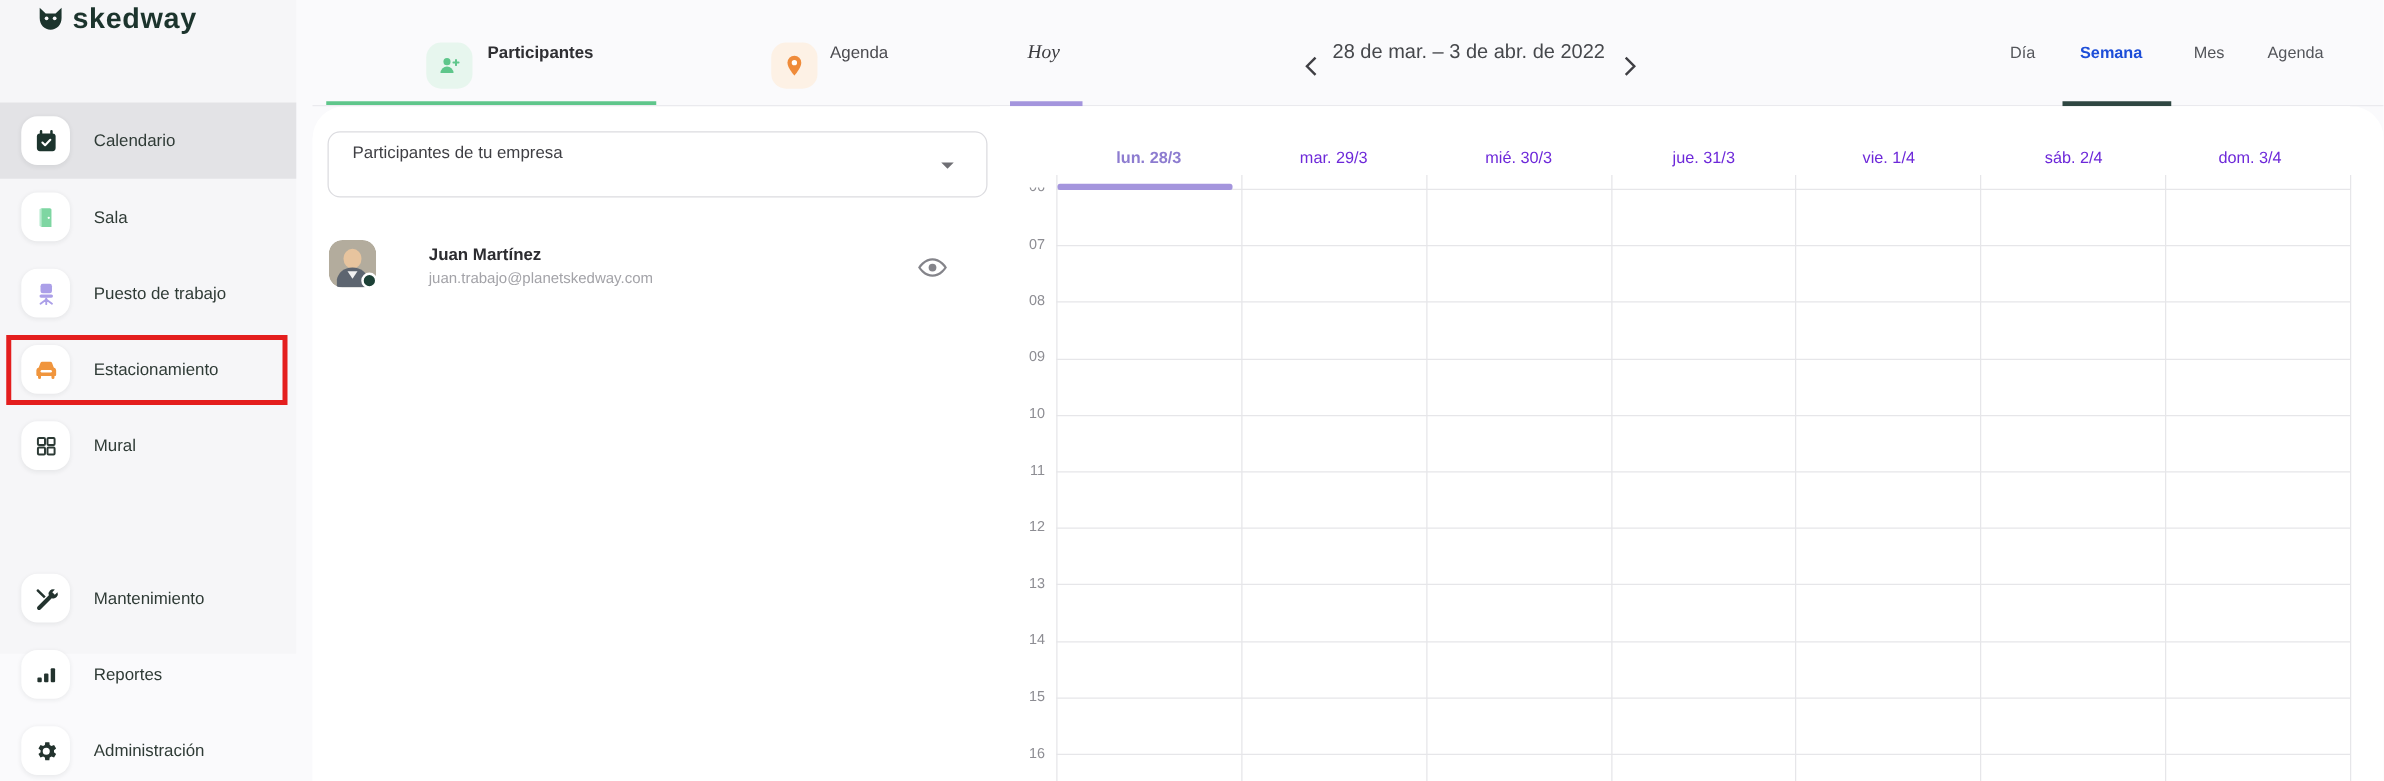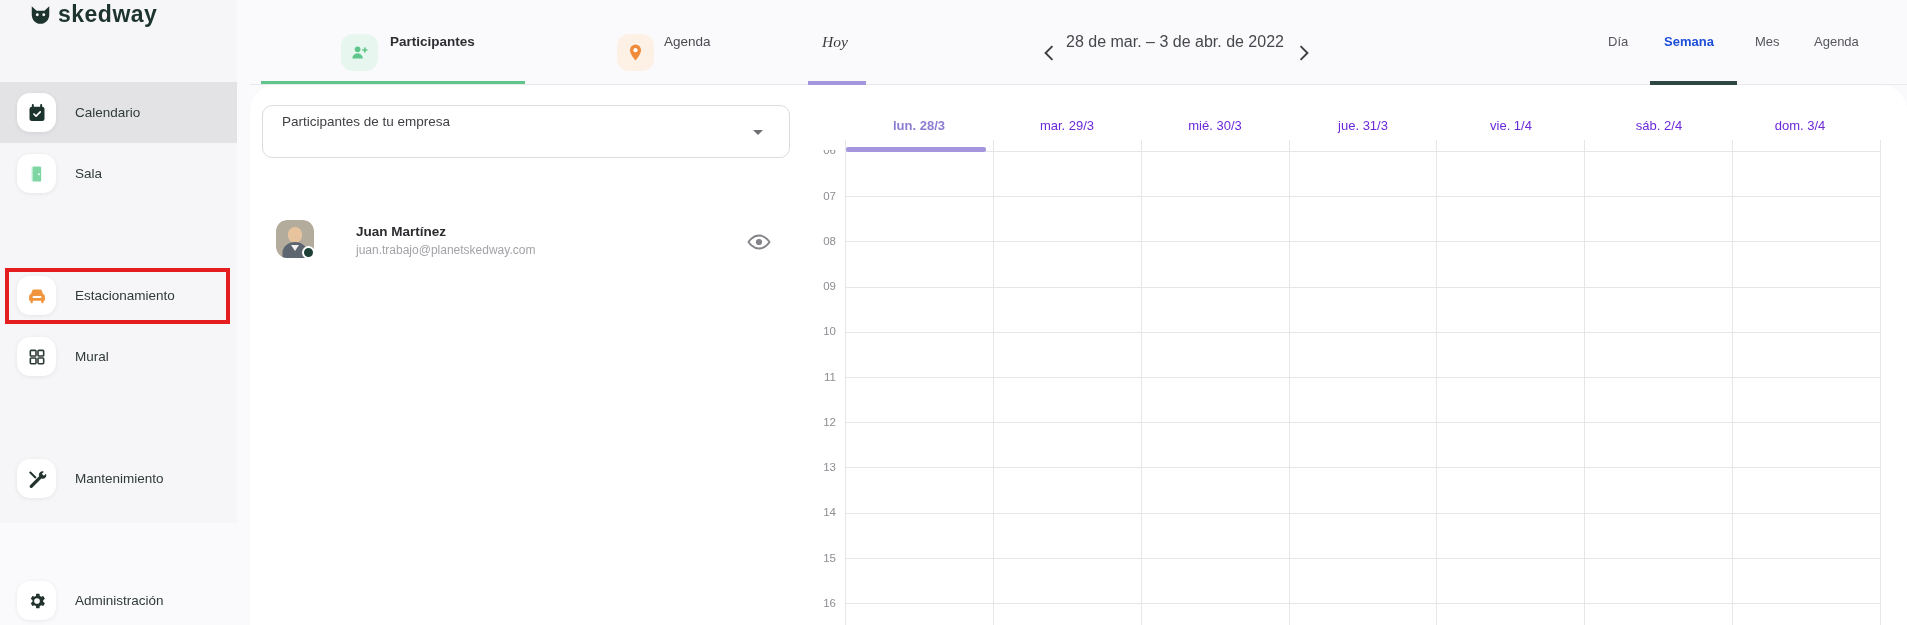--- a/index.html
+++ b/index.html
@@ -33,21 +33,21 @@
   .view-option.selected { font-weight:700; color:#1d4ed8; }
   #underline-dark { position:absolute; left:1650px; top:81px; width:87px; height:4px; background:#2f4742; z-index:2; }
 
   
   #card { position:absolute; left:250px; top:85px; width:1657px; height:540px; background:#fff; border-radius:26px 26px 0 0; }
 
   
   #filter-select { position:absolute; left:262px; top:105px; width:528px; height:53px; border:1px solid #dcdce0; border-radius:10px; background:#fff; cursor:pointer; z-index:1; }
   #filter-value { position:absolute; left:19px; top:8px; font-size:13.5px; color:#3f3f44; }
   #filter-caret { position:absolute; right:26px; top:24px; width:0; height:0; border-left:5px solid transparent; border-right:5px solid transparent; border-top:5px solid #6f6f74; }
-  #participant-row { position:absolute; left:273px; top:188px; width:528px; height:46px; z-index:1;margin-top:28px; }
+  #participant-row { position:absolute; left:260px; top:188px; width:528px; height:46px; z-index:1; }
   #avatar { position:absolute; left:3px; top:4px; width:38px; height:38px; border-radius:11px; overflow:hidden; }
   #status-dot { position:absolute; left:29px; top:30px; width:13px; height:13px; border-radius:50%; background:#1c4036; border:2px solid #fff; }
   #participant-name { position:absolute; left:83px; top:8px; font-size:13.5px; font-weight:700; color:#2c2c30; }
   #participant-email { position:absolute; left:83px; top:27px; font-size:12px; color:#a3a3a8; }
   #eye-btn { position:absolute; left:474px; top:17px; width:24px; height:18px; cursor:pointer; }
 
   
   #day-header-cover { position:absolute; left:792px; top:85px; width:1088px; height:65px; background:#fff; z-index:2; }
   .day-label { position:absolute; top:118px; width:120px; height:16px; text-align:center; font-size:13px; color:#6d28d9; z-index:4; }
   .day-label.active { color:#8d7cd0; font-weight:700; }
@@ -88,20 +88,31 @@
       <span class="chip">
         <svg viewBox="0 0 24 24">
             <path fill="#7ed6a2" d="M7.2 3h8.3A1.5 1.5 0 0 1 17 4.5V21H7.2z"></path>
             <path fill="#b7ebd0" d="M7.2 3v18l-1.7-1V4z"></path>
             <circle cx="14.4" cy="12.3" r="1.1" fill="#fff"></circle>
           </svg>
       </span>
       <span class="nav-label">Sala</span>
     </div>
 
+    <div class="nav-item" style="top:204px">
+      <span class="chip">
+        <svg viewBox="0 0 24 24" fill="#ab9fe8">
+            <rect x="6.5" y="2.5" width="11" height="9" rx="2.2"></rect>
+            <rect x="5.5" y="12.6" width="13" height="3.2" rx="1.6"></rect>
+            <rect x="11.1" y="15.8" width="1.8" height="3.2"></rect>
+            <path d="M12 17.5l-5.5 4M12 17.5l5.5 4M12 17.5v4.5" stroke="#ab9fe8" stroke-width="1.8" stroke-linecap="round" fill="none"></path>
+          </svg>
+      </span>
+      <span class="nav-label">Puesto de trabajo</span>
+    </div>
 
     <div class="nav-item" style="top:265px">
       <span class="chip">
         <svg viewBox="0 0 24 24" fill="#f0953d">
             <path d="M4.8 9.6l1.5-4.1A2 2 0 0 1 8.2 4.1h7.6a2 2 0 0 1 1.9 1.4l1.5 4.1a2.8 2.8 0 0 1 2.3 2.7v4.2c0 .7-.5 1.2-1.2 1.2h-.4v1.5a1.45 1.45 0 0 1-2.9 0v-1.5H7v1.5a1.45 1.45 0 0 1-2.9 0v-1.5h-.4c-.7 0-1.2-.5-1.2-1.2v-4.2a2.8 2.8 0 0 1 2.3-2.7z"></path>
             <rect x="6.6" y="12.1" width="10.8" height="2.3" rx="1.15" fill="#fff"></rect>
           </svg>
       </span>
       <span class="nav-label">Estacionamiento</span>
     </div>
@@ -122,20 +133,30 @@
     <div class="nav-item" style="top:448px">
       <span class="chip">
         <svg viewBox="0 0 24 24" fill="#23332e">
             <path d="M4.6 3l6.9 6.9-1.7 1.7L2.9 4.7c-.6-.6.2-2.2 1.7-1.7z"></path>
             <path d="M20.3 3.2a4.3 4.3 0 0 0-5.8 5.4L3.7 19.4a1.95 1.95 0 1 0 2.8 2.8L17.3 11.4a4.3 4.3 0 0 0 5.5-5.7l-2.6 2.5-2.4-2.4z"></path>
           </svg>
       </span>
       <span class="nav-label">Mantenimiento</span>
     </div>
 
+    <div class="nav-item" style="top:509px">
+      <span class="chip">
+        <svg viewBox="0 0 24 24" fill="#23332e">
+            <rect x="3.5" y="14.5" width="4.2" height="4.5" rx="1"></rect>
+            <rect x="9.9" y="10.5" width="4.2" height="8.5" rx="1"></rect>
+            <rect x="16.3" y="5.5" width="4.2" height="13.5" rx="1"></rect>
+          </svg>
+      </span>
+      <span class="nav-label">Reportes</span>
+    </div>
 
     <div class="nav-item" style="top:570px">
       <span class="chip">
         <svg viewBox="0 0 24 24" fill="#23332e">
             <path d="M19.4 13a7.5 7.5 0 0 0 0-2l2.1-1.6-2-3.5-2.5 1a7.6 7.6 0 0 0-1.7-1L15 3.3h-4L10.7 5.9a7.6 7.6 0 0 0-1.7 1l-2.5-1-2 3.5L6.6 11a7.5 7.5 0 0 0 0 2l-2.1 1.6 2 3.5 2.5-1a7.6 7.6 0 0 0 1.7 1l.3 2.6h4l.3-2.6a7.6 7.6 0 0 0 1.7-1l2.5 1 2-3.5zM12 15.4a3.4 3.4 0 1 1 0-6.8 3.4 3.4 0 0 1 0 6.8z"></path>
           </svg>
       </span>
       <span class="nav-label">Administración</span>
     </div>
   </div>

